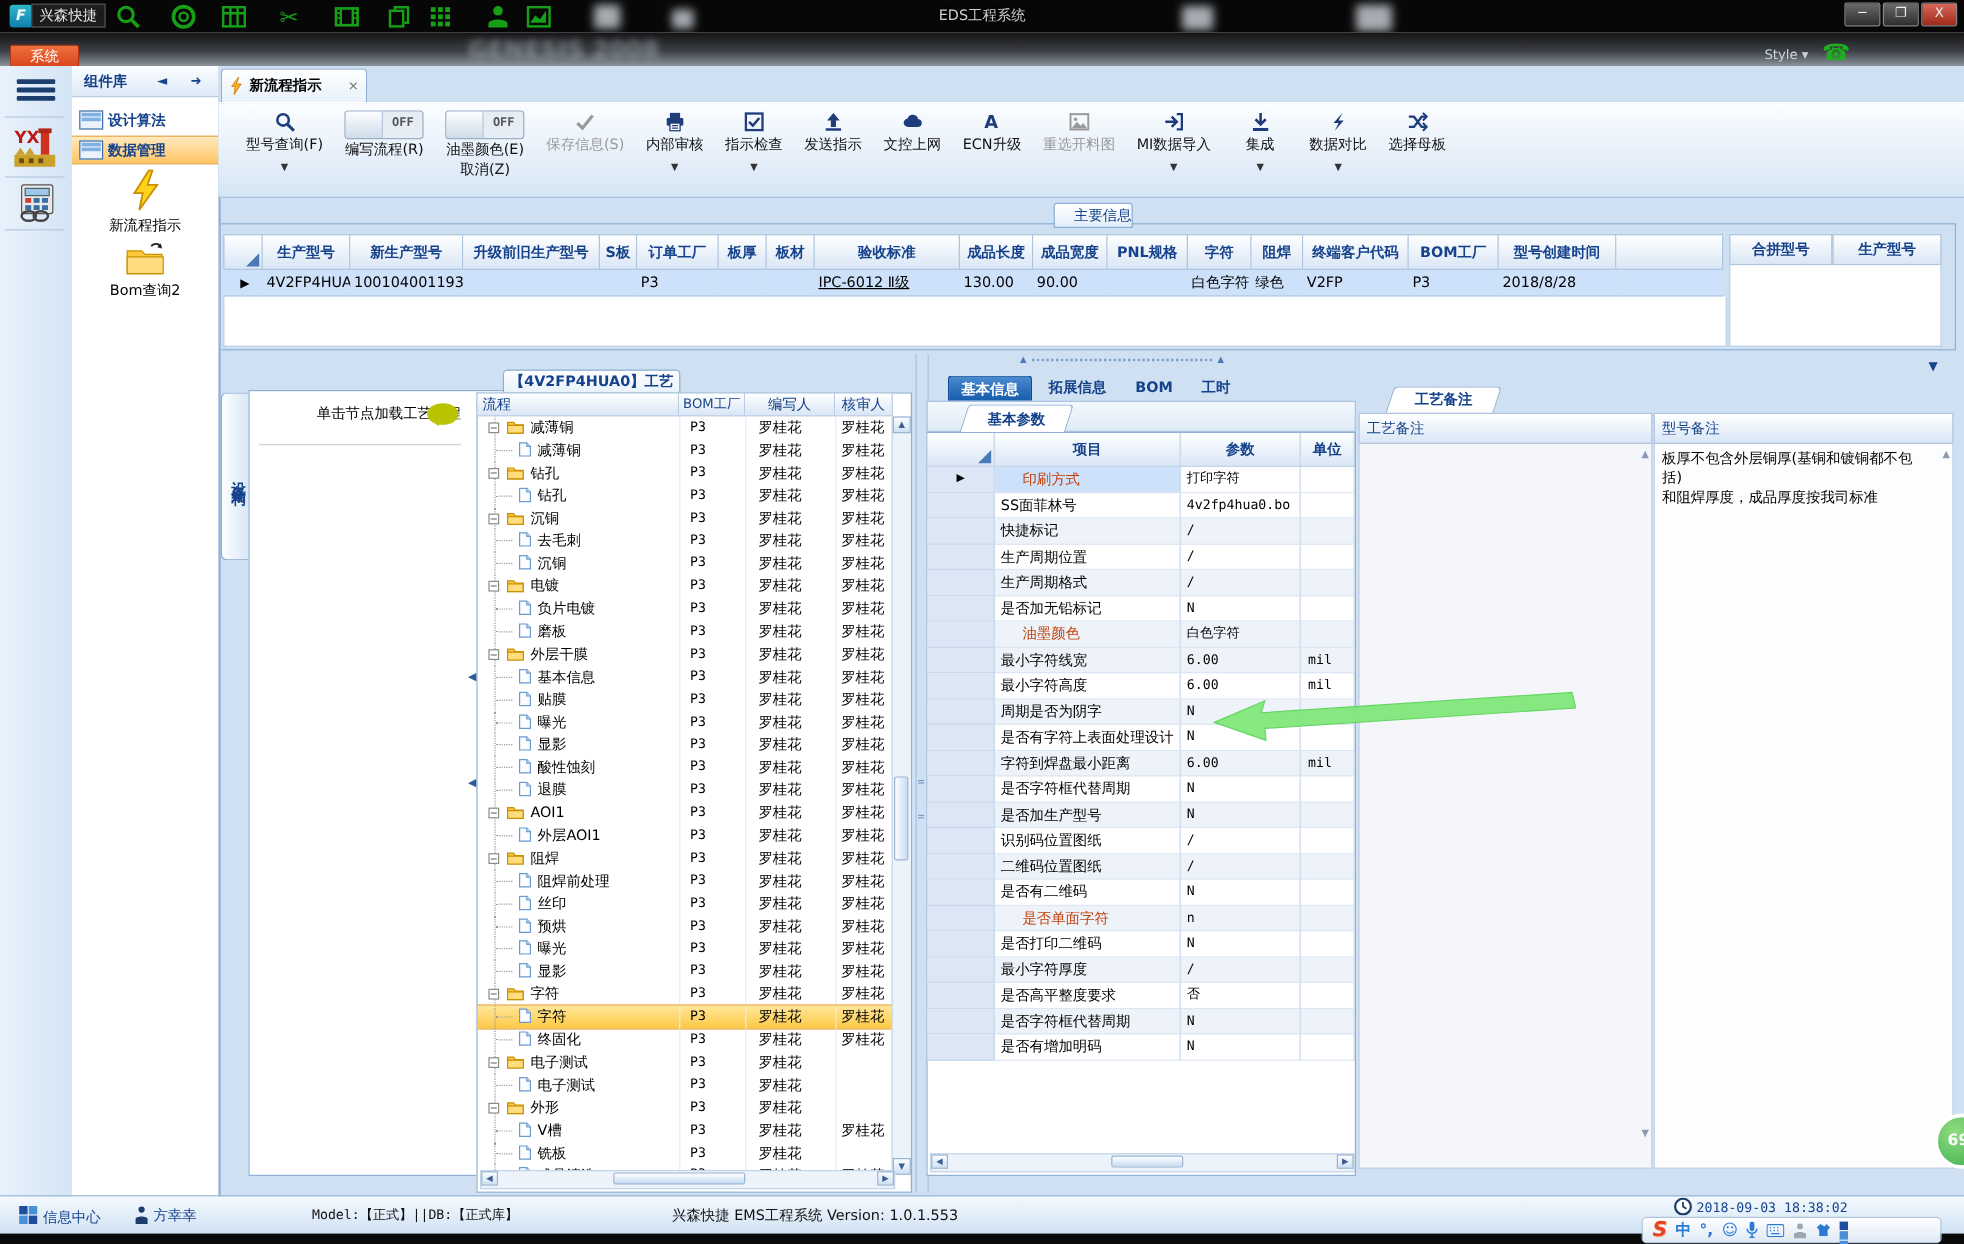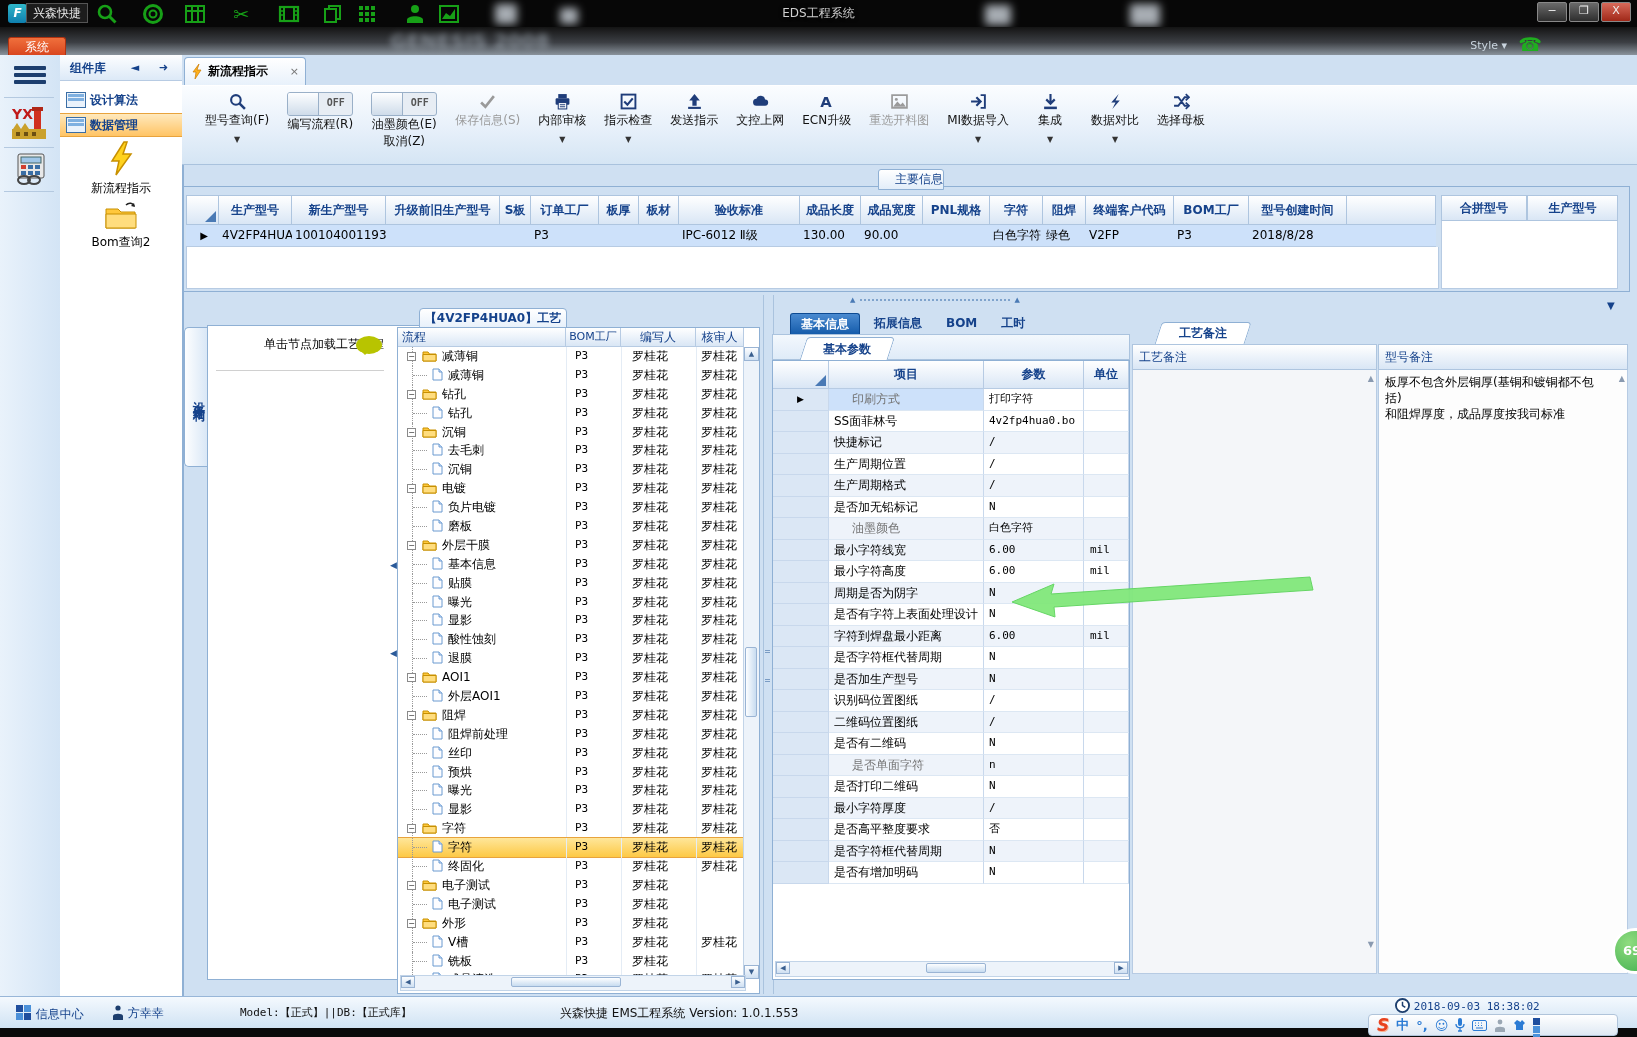--- a/index.html
+++ b/index.html
@@ -129,21 +129,21 @@
   .subtab span{display:block;transform:skewX(18deg);text-align:center;line-height:23px;color:#15428b;font-weight:bold;}
   .ptable{position:absolute;left:772px;top:360px;width:358px;height:620px;background:#fff;border:1px solid #8fb0d4;box-sizing:border-box;}
   .phead{position:absolute;top:0;height:28px;background:linear-gradient(#ffffff,#d9e6f5);border-right:1px solid #b7cbe3;border-bottom:1px solid #b7cbe3;
          box-sizing:border-box;color:#15428b;font-weight:bold;text-align:center;line-height:27px;}
   #param-rows{position:absolute;left:0;top:28px;width:356px;}
   .prow{display:flex;height:21.5px;box-sizing:border-box;}
   .prow.even{background:#eef3fa;}
   .pc{box-sizing:border-box;border-right:1px solid #c8d8ec;border-bottom:1px solid #dce7f3;line-height:20px;overflow:hidden;white-space:nowrap;}
   .pc-ind{width:56px;background:#dbe7f5;border-bottom:1px solid #c8d8ec;text-align:center;font-size:9px;color:#000;}
   .pc-item{width:155px;padding-left:5px;}
-  .pc-item.hl{color:#737373;padding-left:23px;}
+  .pc-item.hl{color:#c2410c;padding-left:23px;}
   .pc-item.sel{background:#cde1fa;}
   .pc-val{width:100px;padding-left:5px;font-family:"DejaVu Sans Mono",monospace;font-size:11px;}
   .pc-unit{width:45px;padding-left:6px;font-family:"DejaVu Sans Mono",monospace;font-size:11px;}
   
   .notestab{position:absolute;left:1158px;top:322px;width:88px;height:22px;background:#fff;border:1px solid #8fb0d4;border-bottom:none;
             transform:skewX(-18deg);border-radius:4px 4px 0 0;}
   .notestab span{display:block;transform:skewX(18deg);text-align:center;line-height:21px;color:#15428b;font-weight:bold;}
   .notespanel{position:absolute;left:1132px;top:344px;width:498px;height:636px;background:#cfe0f2;}
   .ncol-h{position:absolute;top:0;height:26px;background:linear-gradient(#ffffff,#d9e6f5);border:1px solid #aec5df;
           box-sizing:border-box;color:#15428b;line-height:24px;padding-left:6px;}
@@ -473,21 +473,21 @@
       <div class="dcell" style="left:200px;width:114px;"></div>
       <div class="hcell" style="left:314px;width:31px;">S板</div>
       <div class="dcell" style="left:314px;width:31px;"></div>
       <div class="hcell" style="left:345px;width:68px;">订单工厂</div>
       <div class="dcell" style="left:345px;width:68px;">P3</div>
       <div class="hcell" style="left:413px;width:40px;">板厚</div>
       <div class="dcell" style="left:413px;width:40px;"></div>
       <div class="hcell" style="left:453px;width:40px;">板材</div>
       <div class="dcell" style="left:453px;width:40px;"></div>
       <div class="hcell" style="left:493px;width:121px;">验收标准</div>
-      <div class="dcell" style="left:493px;width:121px;">IPC-6012 Ⅱ级</div>
+      <div class="dcell" style="left:493px;width:121px;text-decoration:underline;">IPC-6012 Ⅱ级</div>
       <div class="hcell" style="left:614px;width:61px;">成品长度</div>
       <div class="dcell" style="left:614px;width:61px;">130.00</div>
       <div class="hcell" style="left:675px;width:62px;">成品宽度</div>
       <div class="dcell" style="left:675px;width:62px;">90.00</div>
       <div class="hcell" style="left:737px;width:67px;">PNL规格</div>
       <div class="dcell" style="left:737px;width:67px;"></div>
       <div class="hcell" style="left:804px;width:53px;">字符</div>
       <div class="dcell" style="left:804px;width:53px;">白色字符</div>
       <div class="hcell" style="left:857px;width:43px;">阻焊</div>
       <div class="dcell" style="left:857px;width:43px;">绿色</div>
@@ -1212,21 +1212,21 @@
       <span class="gridico"><i></i><i></i><i></i><i></i></span>
       <span>信息中心</span>
     </div>
     <div class="sb-it" style="left:112px;">
       <svg width="12" height="15" viewBox="0 0 12 15" style="vertical-align:-3px;">
         <circle cx="6" cy="3" r="2.6" fill="#1c3e6e"></circle>
           <path d="M1 15v-4c0-3 10-3 10 0v4z" fill="#1c3e6e"></path>
       </svg>
       <span>方幸幸</span>
     </div>
-    <div class="sb-it sb-black" style="left:197px;font-family:'DejaVu Sans Mono',monospace;font-size:11px;padding-left:43px;">Model:【正式】||DB:【正式库】</div>
+    <div class="sb-it sb-black" style="left:217px;font-family:'DejaVu Sans Mono',monospace;font-size:11px;padding-left:43px;">Model:【正式】||DB:【正式库】</div>
     <div class="sb-it sb-black" style="left:560px;">兴森快捷 EMS工程系统 Version: 1.0.1.553</div>
   </div>
   <div class="bottomblack"></div>
 
   <div class="tray">
     <svg width="15" height="15" viewBox="0 0 16 16" style="vertical-align:-3px;">
       <circle cx="8" cy="8" r="7" fill="#fff" stroke="#1c3e6e" stroke-width="2"></circle>
       <path d="M8 4v4l3 2" fill="none" stroke="#1c3e6e" stroke-width="1.6"></path>
     </svg>
     <span style="font-family:'DejaVu Sans Mono',monospace;font-size:11px;">2018-09-03 18:38:02</span>

